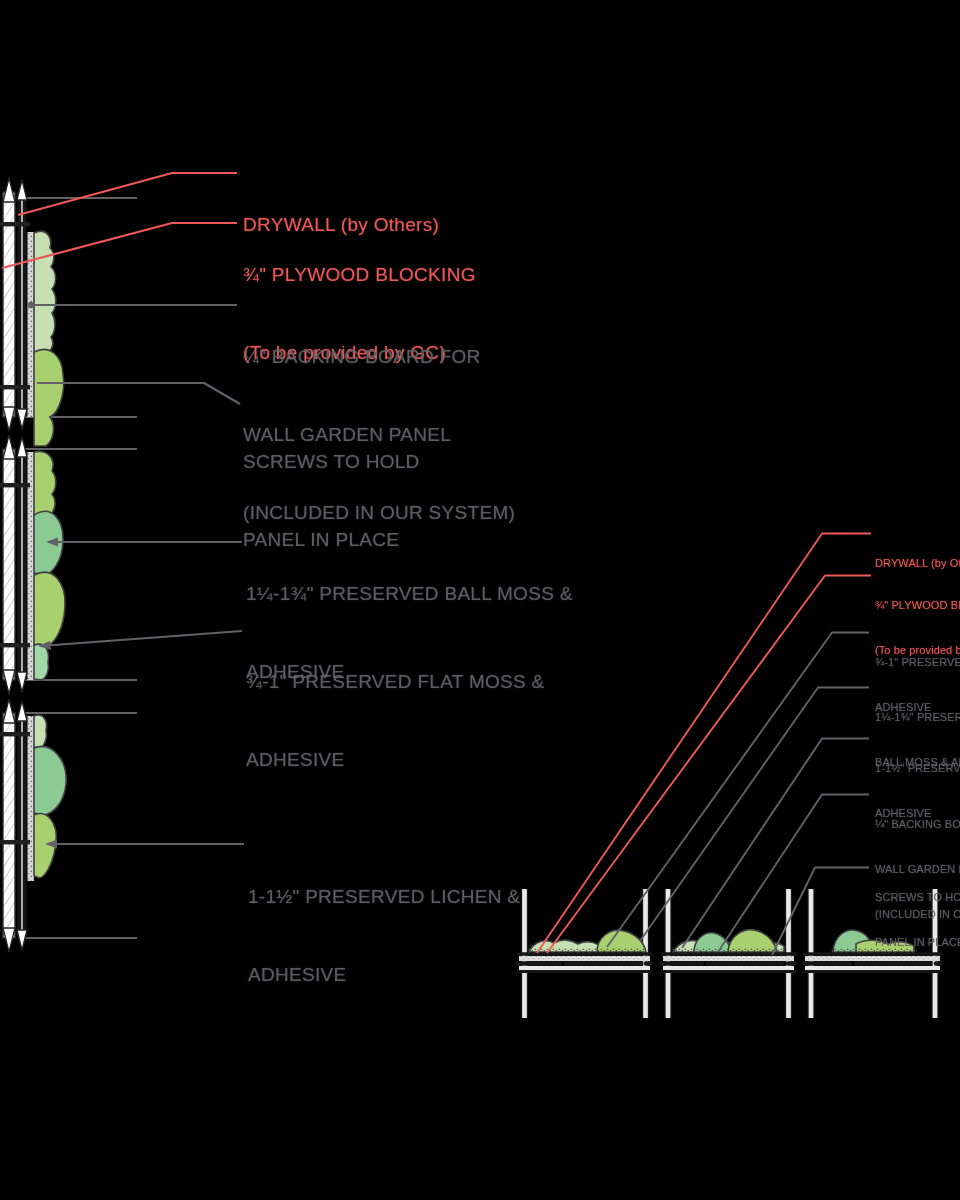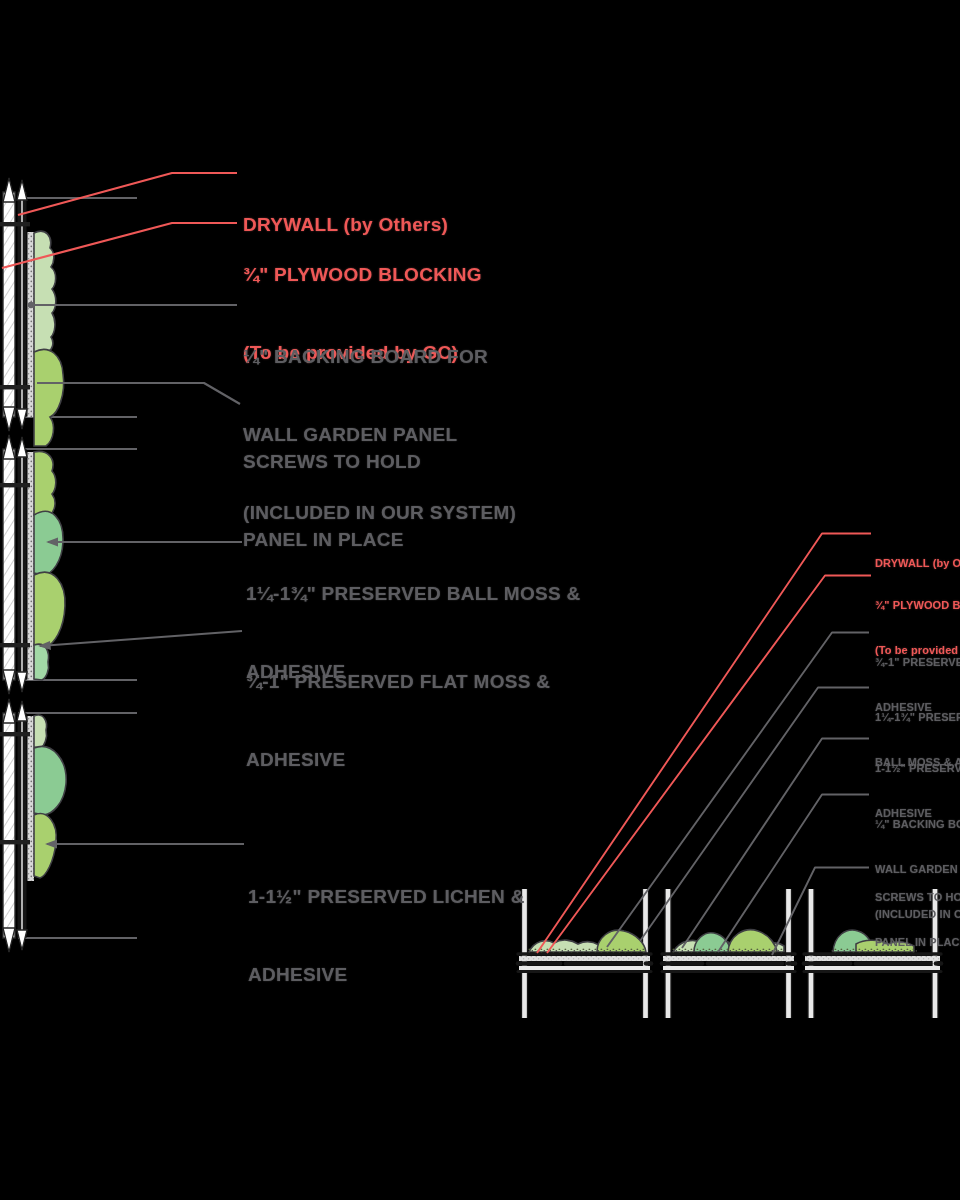--- a/index.html
+++ b/index.html
@@ -4,21 +4,21 @@
 <style>
   html,body{margin:0;padding:0;}
   body{
     width:960px;height:1200px;
     background:var(--background,#000);
     overflow:hidden;position:relative;
     font-family:"Liberation Sans","DejaVu Sans",sans-serif;
   }
   .canvas{position:absolute;inset:0;width:960px;height:1200px;}
   svg.sheet{position:absolute;left:0;top:0;}
-  .lbl{position:absolute;font-weight:bold;white-space:pre;}
+  .lbl{position:absolute;font-weight:normal;white-space:pre;}
   .lbl .ln{display:block;}
   .left-lbl{font-size:19px;line-height:26px;letter-spacing:.3px;}
   .right-lbl{font-size:11px;line-height:15px;letter-spacing:.1px;}
   .red-text{color:var(--red,#ef5857);text-shadow:0 0 2px rgba(244,120,120,.40);}
   .dark-text{color:var(--dark-text,#5d5d61);text-shadow:0 0 1.5px rgba(170,170,170,.35);}
   
   .bnd{stroke:var(--line-dark,#5b5b60);stroke-width:2;}
   .ldr{fill:none;stroke-linejoin:round;}
   .ldr.dark{stroke:var(--line-dark,#5b5b60);stroke-width:2.2;}
   .ldr.red{stroke:var(--red,#ef5857);stroke-width:2.2;}

